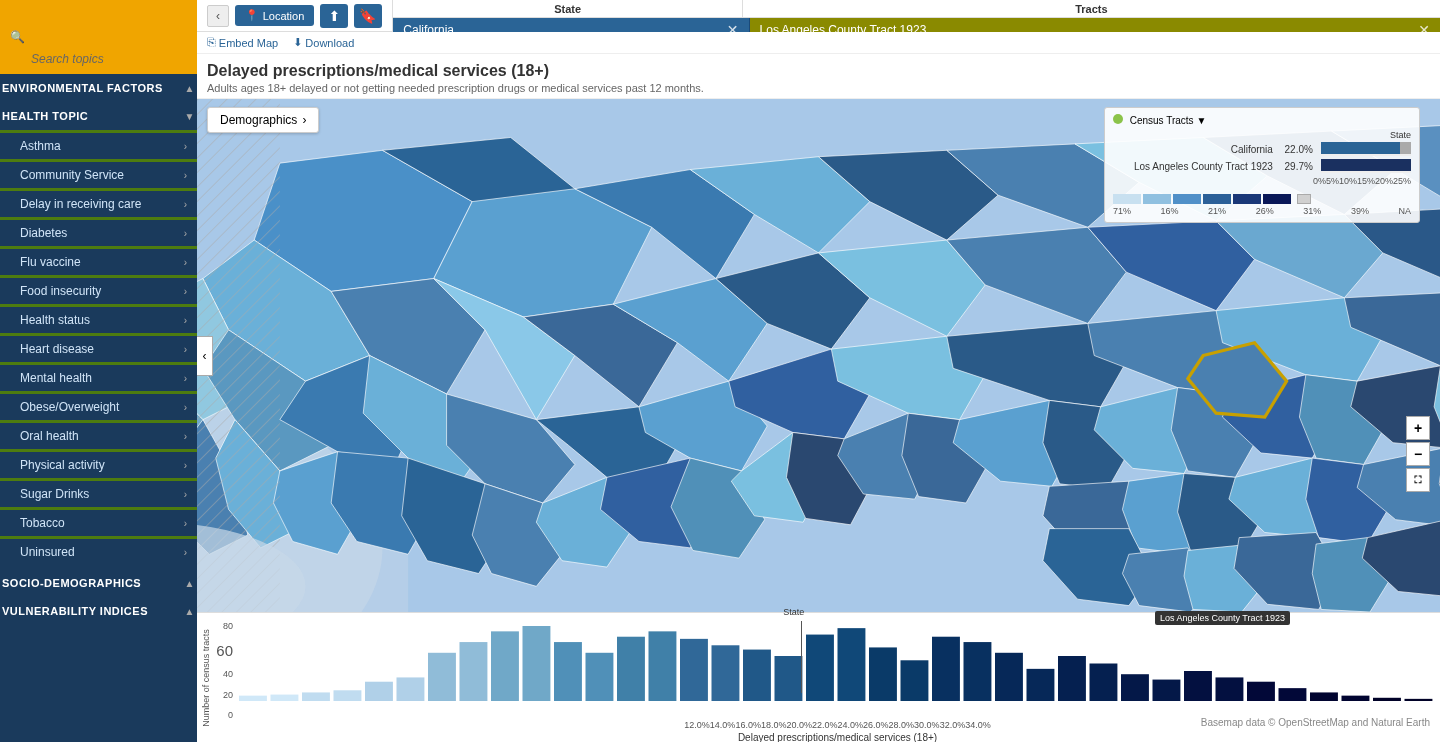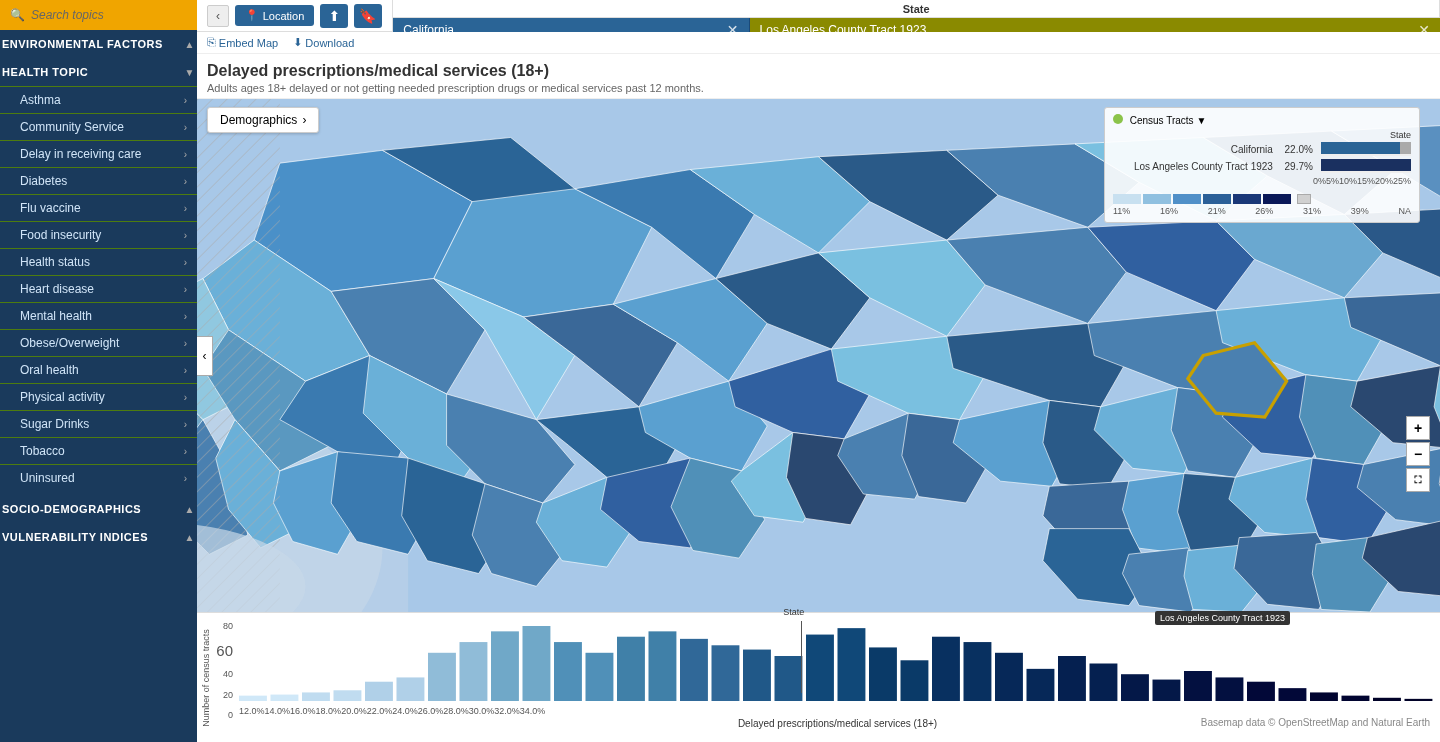--- a/index.html
+++ b/index.html
@@ -27,20 +27,21 @@
       align-items: center;
     }
     .search-box input {
       background: transparent;
       border: none;
       outline: none;
       color: #333;
       font-size: 12px;
       width: 100%;
       font-style: italic;
+      margin-top: 44px;
     }
     .search-box input::placeholder { color: #666; }
 
     .section-header {
       display: flex;
       justify-content: space-between;
       align-items: center;
       padding: 8px 2px;
       cursor: pointer;
       font-weight: bold;
@@ -54,21 +55,21 @@
     .chevron { font-size: 10px; color: #aaa; }
 
     .menu-item {
       display: flex;
       justify-content: space-between;
       align-items: center;
       padding: 6px 10px 6px 20px;
       cursor: pointer;
       color: #d0e4f7;
       font-size: 12px;
-      border-top: 1px solid #4d7c0f;
+      border-top: 3px solid #4d7c0f;
     }
     .menu-item .arrow { font-size: 10px; color: #aaa; }
 
     
     #main {
       flex: 1;
       display: flex;
       flex-direction: column;
       overflow: hidden;
       position: relative;
@@ -434,20 +435,21 @@
         <span>📍</span>
         <span>Location</span>
       </button>
       <div class="toolbar-btn-icon">⬆</div>
       <div class="toolbar-btn-icon">🔖</div>
     </div>
 
     <div style="flex:1;display:flex;flex-direction:column;">
       <div class="geo-header">
         <div class="geo-header-state">State</div>
+        <div class="geo-header-tracts">Tracts</div>
       </div>
 
       <div class="selection-row">
         <div class="sel-state">
           <span>California</span>
           <span class="sel-x">✕</span>
         </div>
         <div class="sel-tracts">
           <span>Los Angeles County Tract 1923</span>
           <span class="sel-x">✕</span>
@@ -649,21 +651,21 @@
         <div style="display:flex;align-items:center;gap:2px;">
           <div style="width:28px;height:10px;background:#c8e0f0;"></div>
           <div style="width:28px;height:10px;background:#90c0e0;"></div>
           <div style="width:28px;height:10px;background:#5090c8;"></div>
           <div style="width:28px;height:10px;background:#2a6098;"></div>
           <div style="width:28px;height:10px;background:#1a3878;"></div>
           <div style="width:28px;height:10px;background:#0a1858;"></div>
           <div style="width:14px;height:10px;background:#d0d0d0;border:1px solid #aaa;margin-left:4px;"></div>
         </div>
         <div style="display:flex;justify-content:space-between;font-size:9px;color:#555;margin-top:2px;">
-          <span>11%</span>
+          <span>71%</span>
           <span>16%</span>
           <span>21%</span>
           <span>26%</span>
           <span>31%</span>
           <span>39%</span>
           <span>NA</span>
         </div>
       </div>
 
       <div class="map-zoom">
@@ -734,21 +736,21 @@
             <rect x="81.57894736842105%" y="56.42857142857143" width="2.3315789473684214%" height="23.57142857142857" fill="#031040"></rect>
             <rect x="84.21052631578948%" y="60.714285714285715" width="2.3315789473684214%" height="19.285714285714285" fill="#020838"></rect>
             <rect x="86.8421052631579%" y="67.14285714285714" width="2.3315789473684214%" height="12.857142857142858" fill="#020838"></rect>
             <rect x="89.47368421052633%" y="71.42857142857143" width="2.3315789473684214%" height="8.571428571428571" fill="#010430"></rect>
             <rect x="92.10526315789474%" y="74.64285714285714" width="2.3315789473684214%" height="5.357142857142857" fill="#010430"></rect>
             <rect x="94.73684210526316%" y="76.78571428571429" width="2.3315789473684214%" height="3.2142857142857144" fill="#010228"></rect>
             <rect x="97.36842105263159%" y="77.85714285714286" width="2.3315789473684214%" height="2.142857142857143" fill="#010228"></rect>
           </svg>
         
         
-        <div style="display:flex;justify-content:flex-start;font-size:9px;color:#555;margin-top:2px;">
+        <div style="display:flex;justify-content:center;font-size:9px;color:#555;margin-top:16px;">
           <span>12.0%</span>
           <span>14.0%</span>
           <span>16.0%</span>
           <span>18.0%</span>
           <span>20.0%</span>
           <span>22.0%</span>
           <span>24.0%</span>
           <span>26.0%</span>
           <span>28.0%</span>
           <span>30.0%</span>

